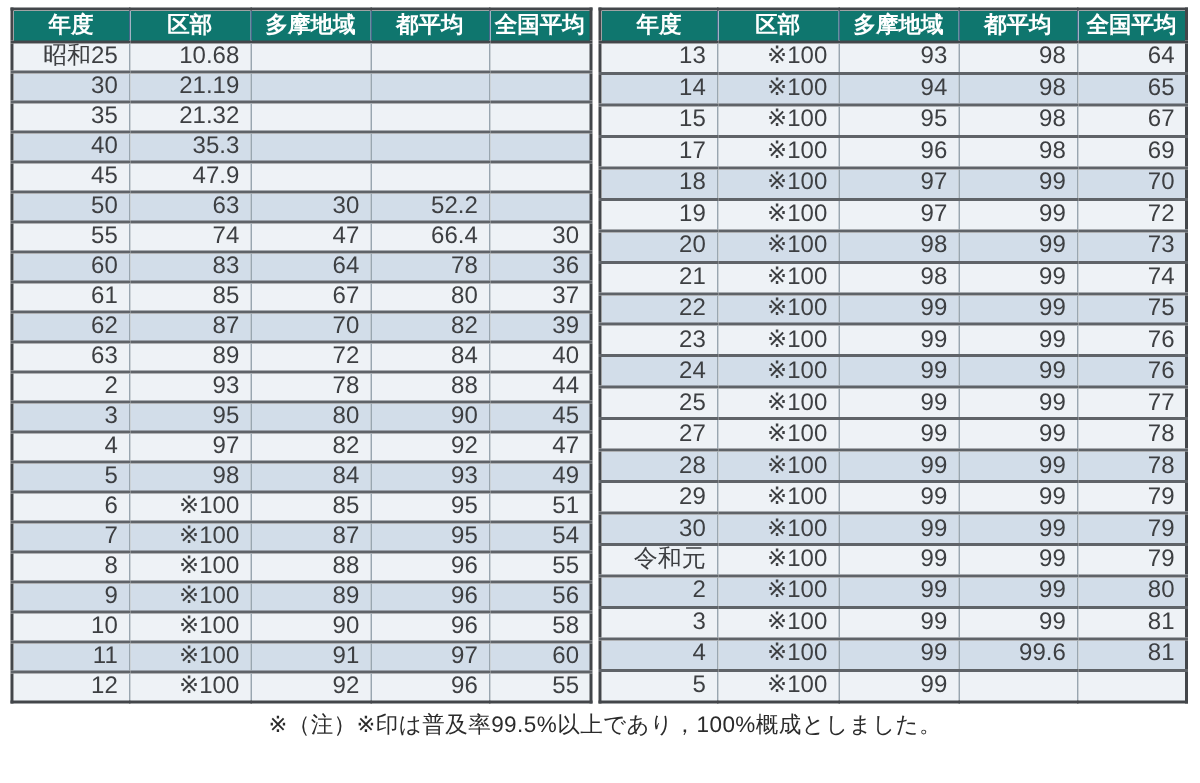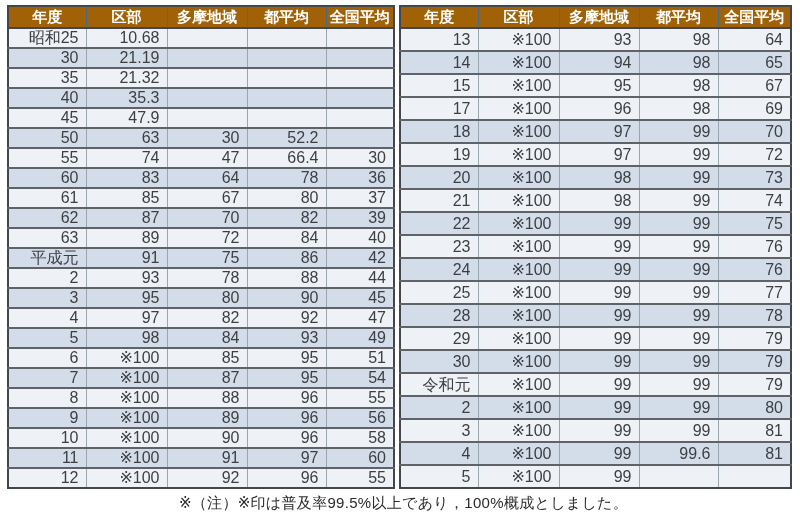--- a/index.html
+++ b/index.html
@@ -14,21 +14,21 @@
     padding: 5px 0 0 7px;
   }
   table.data-table {
     border-collapse: collapse;
     table-layout: fixed;
     border: 2px solid #43464a;
   }
   table.t0 { width: 388px; }
   table.t1 { width: 393px; }
   table.data-table th {
-    background: #a16207;
+    background: #0f766e;
     color: #ffffff;
     font-size: 15px;
     font-weight: bold;
     text-align: center;
     height: 20px;
     padding: 0;
     border-left: 1px solid #47698a;
     border-bottom: 2px solid #43464a;
     line-height: 20px;
     overflow: hidden;
@@ -152,27 +152,20 @@
             <td>82</td>
             <td>39</td>
           </tr>
           <tr class="row-plain">
             <td>63</td>
             <td>89</td>
             <td>72</td>
             <td>84</td>
             <td>40</td>
           </tr>
-          <tr class="row-alt">
-            <td>平成元</td>
-            <td>91</td>
-            <td>75</td>
-            <td>86</td>
-            <td>42</td>
-          </tr>
           <tr class="row-plain">
             <td>2</td>
             <td>93</td>
             <td>78</td>
             <td>88</td>
             <td>44</td>
           </tr>
           <tr class="row-alt">
             <td>3</td>
             <td>95</td>
@@ -340,20 +333,27 @@
             <td>99</td>
             <td>76</td>
           </tr>
           <tr class="row-plain">
             <td>25</td>
             <td>※100</td>
             <td>99</td>
             <td>99</td>
             <td>77</td>
           </tr>
+          <tr class="row-plain">
+            <td>27</td>
+            <td>※100</td>
+            <td>99</td>
+            <td>99</td>
+            <td>78</td>
+          </tr>
           <tr class="row-alt">
             <td>28</td>
             <td>※100</td>
             <td>99</td>
             <td>99</td>
             <td>78</td>
           </tr>
           <tr class="row-plain">
             <td>29</td>
             <td>※100</td>

